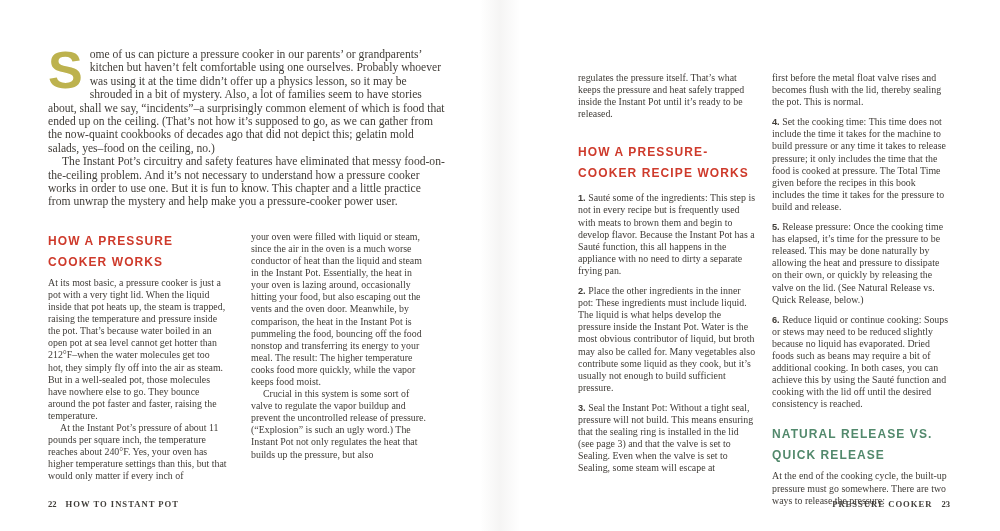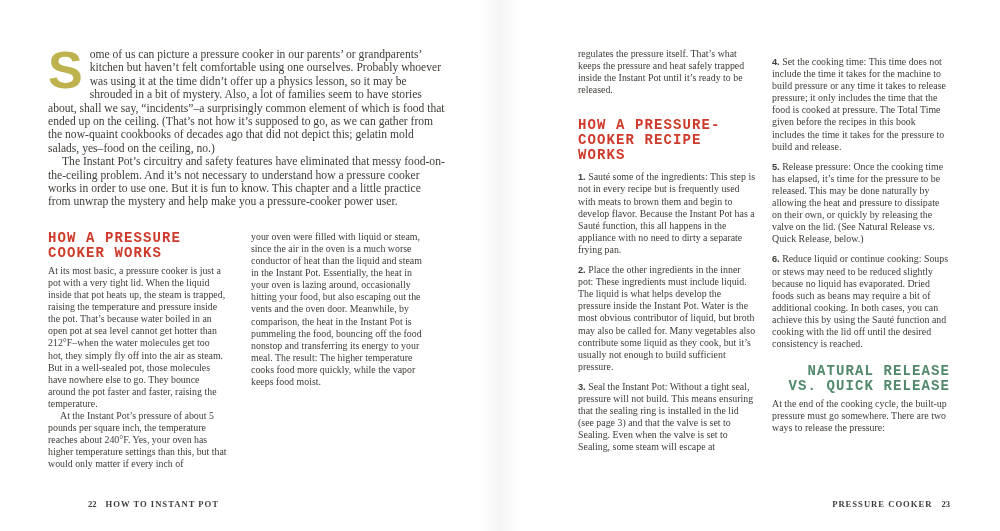--- a/index.html
+++ b/index.html
@@ -2,49 +2,49 @@
 <html><head>
 <meta charset="utf-8">
 <style>
   html,body{margin:0;padding:0;background:#ffffff;}
   .spread{position:relative;width:1000px;height:531px;background:#ffffff;overflow:hidden;
           font-family:"Liberation Serif", serif;color:#403c37;}
   .gutter{position:absolute;left:480px;top:0;width:40px;height:531px;pointer-events:none;
           background:linear-gradient(90deg, rgba(0,0,0,0) 0%, rgba(90,80,70,0.06) 50%, rgba(0,0,0,0) 100%);}
   .page{position:absolute;top:0;width:500px;height:531px;box-sizing:border-box;}
   .page-left{left:0;padding:48px 55px 0 48px;}
-  .page-right{left:500px;padding:48px 50px 0 78px;}
+  .page-right{left:500px;padding:72px 50px 0 78px;}
 
   
   .intro{font-size:11.6px;line-height:13.4px;text-align:left;}
   .intro p{margin:0;}
   .intro p.indent{text-indent:14px;}
   .dropcap{float:left;font-family:"Liberation Sans", sans-serif;font-weight:700;
            font-size:52px;line-height:40px;color:#bdb24e;padding:2px 7px 0 0;}
   .ital{}
 
   
   .cols{display:flex;margin-top:22px;}
   .page-left .cols{width:382px;gap:24px;}
   .page-right .cols{width:372px;gap:16px;margin-top:0;}
   .col{flex:1;font-size:9.9px;line-height:12.1px;}
   .col p{margin:0;}
   .col p.indent{text-indent:12px;}
   .col p.step{margin-top:8px;}
   .stepnum{font-family:"Liberation Sans", sans-serif;font-weight:700;font-size:9.2px;}
 
-  h2{font-family:Liberation Mono, monospace;font-weight:700;font-size:14px;
-     line-height:15px;letter-spacing:1.1px;margin:0 0 4px 0;}
+  h2{font-family:Liberation Sans, sans-serif;font-weight:700;font-size:12px;
+     line-height:21px;letter-spacing:1.1px;margin:0 0 4px 0;}
   h2.red{color:#ce3a2b;}
-  h2.green{color:#52896c;margin-top:14px;text-align:right;}
+  h2.green{color:#52896c;margin-top:14px;}
   .page-right h2.red{margin-top:22px;}
 
   
   .footer{position:absolute;bottom:22px;font-family:"Liberation Serif", serif;
-          font-weight:700;font-size:8.6px;letter-spacing:1px;color:#3f3c38;margin-left:40px;}
+          font-weight:700;font-size:8.6px;letter-spacing:1px;color:#3f3c38;}
   .footer-left{left:48px;}
   .footer-right{right:50px;text-align:right;}
   .footer .pnum{letter-spacing:0;}
   .footer-left .ftext{margin-left:9px;}
   .footer-right .ftext{margin-right:9px;}
 </style>
 </head>
 <body>
 
 <div class="spread">
@@ -53,42 +53,44 @@
   <div class="page page-left">
     <div class="intro">
       <p><span class="dropcap">S</span><span>ome of us can picture a pressure cooker in our parents’ or grandparents’ kitchen but haven’t felt comfortable using one ourselves. Probably whoever was using it at the time didn’t offer up a physics lesson, so it may be shrouded in a bit of mystery. Also, a lot of families seem to have stories about, shall we say, “incidents”–a surprisingly common element of which is food that ended up on the ceiling. (That’s not how it’s supposed to go, as we can gather from the now-quaint cookbooks of decades ago that did not depict this; gelatin mold salads, yes–food on the ceiling, no.)</span></p>
       <p class="indent"><span>The Instant Pot’s circuitry and safety features have eliminated that messy food-on-the-ceiling problem. And it’s not necessary to understand how a pressure cooker works in order to use one. But it </span><span class="ital">is</span><span> fun to know. This chapter and a little practice from unwrap the mystery and help make you a pressure-cooker power user.</span></p>
     </div>
 
     <div class="cols">
       <div class="col">
         <h2 class="red">HOW A PRESSURE COOKER WORKS</h2>
         <p>At its most basic, a pressure cooker is just a pot with a very tight lid. When the liquid inside that pot heats up, the steam is trapped, raising the temperature and pressure inside the pot. That’s because water boiled in an open pot at sea level cannot get hotter than 212°F–when the water molecules get too hot, they simply fly off into the air as steam. But in a well-sealed pot, those molecules have nowhere else to go. They bounce around the pot faster and faster, raising the temperature.</p>
-        <p class="indent">At the Instant Pot’s pressure of about 5 pounds per square inch, the temperature reaches about 240°F. Yes, your oven has higher temperature settings than this, but that would only matter if every inch of</p>
+        <p class="indent">At the Instant Pot’s pressure of about 11 pounds per square inch, the temperature reaches about 240°F. Yes, your oven has higher temperature settings than this, but that would only matter if every inch of</p>
       </div>
       <div class="col">
         <p>your oven were filled with liquid or steam, since the air in the oven is a much worse conductor of heat than the liquid and steam in the Instant Pot. Essentially, the heat in your oven is lazing around, occasionally hitting your food, but also escaping out the vents and the oven door. Meanwhile, by comparison, the heat in the Instant Pot is pummeling the food, bouncing off the food nonstop and transferring its energy to your meal. The result: The higher temperature cooks food more quickly, while the vapor keeps food moist.</p>
+        <p class="indent">Crucial in this system is some sort of valve to regulate the vapor buildup and prevent the uncontrolled release of pressure. (“Explosion” is such an ugly word.) The Instant Pot not only regulates the heat that builds up the pressure, but also</p>
       </div>
     </div>
 
     <div class="footer footer-left">
       <span class="pnum">22</span><span class="ftext">HOW TO INSTANT POT</span>
     </div>
   </div>
 
   <div class="page page-right">
     <div class="cols">
       <div class="col">
         <p>regulates the pressure itself. That’s what keeps the pressure and heat safely trapped inside the Instant Pot until it’s ready to be released.</p>
         <h2 class="red">HOW A PRESSURE-COOKER RECIPE WORKS</h2>
         <p class="step"><span class="stepnum">1.</span><span> Sauté some of the ingredients: This step is not in every recipe but is frequently used with meats to brown them and begin to develop flavor. Because the Instant Pot has a Sauté function, this all happens in the appliance with no need to dirty a separate frying pan.</span></p>
         <p class="step"><span class="stepnum">2.</span><span> Place the other ingredients in the inner pot: These ingredients must include liquid. The liquid is what helps develop the pressure inside the Instant Pot. Water is the most obvious contributor of liquid, but broth may also be called for. Many vegetables also contribute some liquid as they cook, but it’s usually not enough to build sufficient pressure.</span></p>
         <p class="step"><span class="stepnum">3.</span><span> Seal the Instant Pot: Without a tight seal, pressure will not build. This means ensuring that the sealing ring is installed in the lid (see page 3) and that the valve is set to Sealing. Even when the valve is set to Sealing, some steam will escape at</span></p>
       </div>
       <div class="col">
+        <p>first before the metal float valve rises and becomes flush with the lid, thereby sealing the pot. This is normal.</p>
         <p class="step"><span class="stepnum">4.</span><span> Set the cooking time: This time does not include the time it takes for the machine to build pressure or any time it takes to release pressure; it only includes the time that the food is cooked at pressure. The Total Time given before the recipes in this book includes the time it takes for the pressure to build and release.</span></p>
         <p class="step"><span class="stepnum">5.</span><span> Release pressure: Once the cooking time has elapsed, it’s time for the pressure to be released. This may be done naturally by allowing the heat and pressure to dissipate on their own, or quickly by releasing the valve on the lid. (See Natural Release vs. Quick Release, below.)</span></p>
         <p class="step"><span class="stepnum">6.</span><span> Reduce liquid or continue cooking: Soups or stews may need to be reduced slightly because no liquid has evaporated. Dried foods such as beans may require a bit of additional cooking. In both cases, you can achieve this by using the Sauté function and cooking with the lid off until the desired consistency is reached.</span></p>
         <h2 class="green">NATURAL RELEASE VS. QUICK RELEASE</h2>
         <p>At the end of the cooking cycle, the built-up pressure must go somewhere. There are two ways to release the pressure:</p>
       </div>
     </div>
 
     <div class="footer footer-right">
       <span class="ftext">PRESSURE COOKER</span><span class="pnum">23</span>

